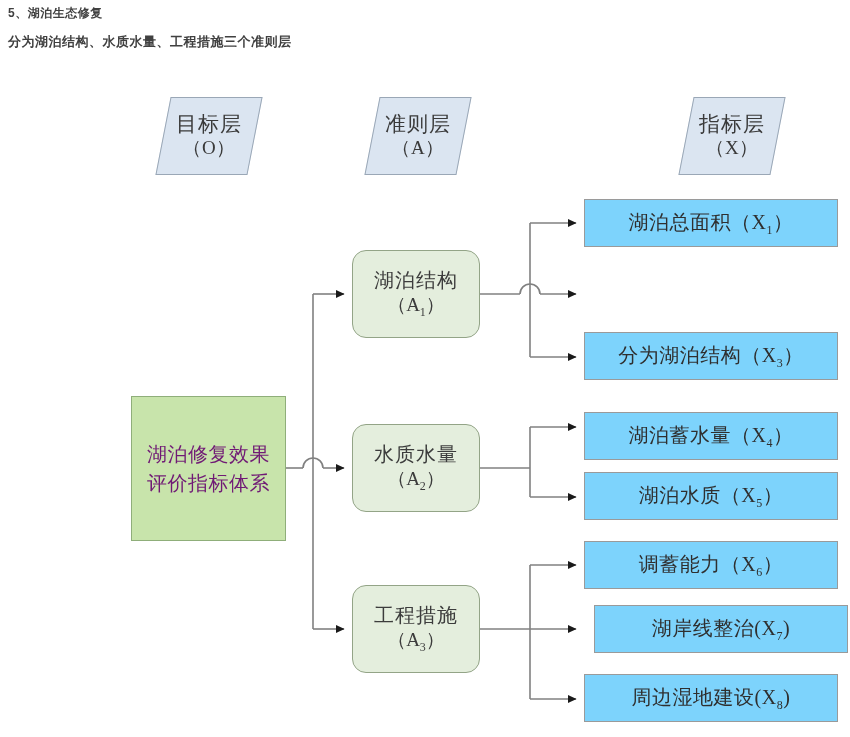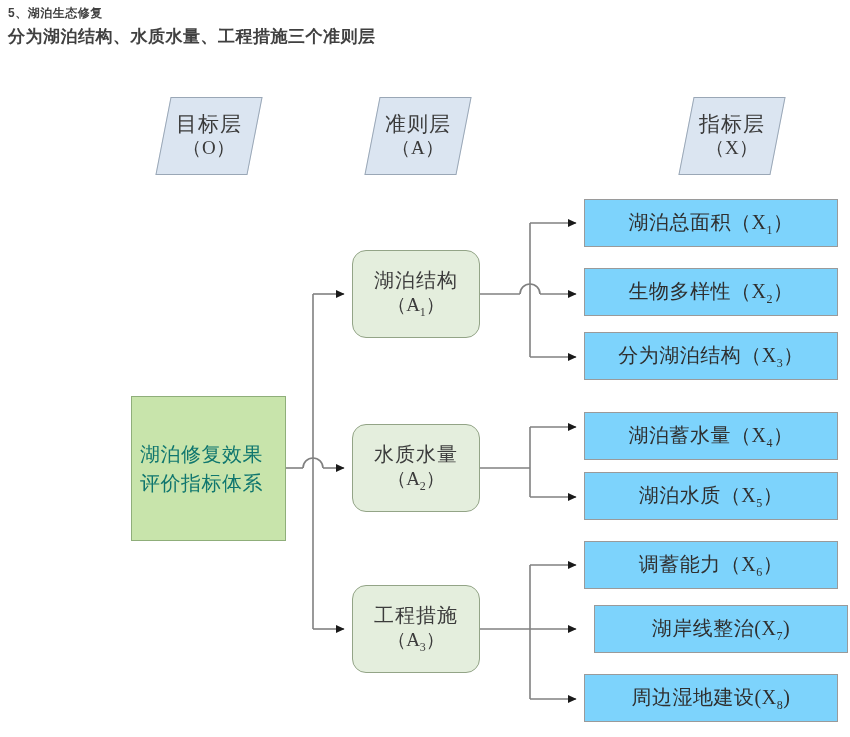--- a/index.html
+++ b/index.html
@@ -16,21 +16,21 @@
   .heading{
     position:absolute;
     left:8px;
     font-weight:bold;
     color:#404040;
     letter-spacing:.5px;
     white-space:nowrap;
     font-family:"Liberation Sans","DejaVu Sans",sans-serif;
   }
   #heading-line-1{top:5px;font-size:12px;}
-  #heading-line-2{top:25px;font-size:17px;}
+  #heading-line-2{top:33px;font-size:13px;}
 
   
   #connectors{position:absolute;left:0;top:0;width:850px;height:737px;pointer-events:none;}
 
   
   .layer-tag{
     position:absolute;
     background:#dbe5f1;
     border:1px solid #9aa7b6;
     transform:skewX(-11deg);
@@ -57,21 +57,22 @@
     position:absolute;
     left:131px;top:396px;width:155px;height:145px;
     background:#c8e4ab;
     border:1px solid #8fae7a;
     box-sizing:border-box;
     display:flex;align-items:center;justify-content:center;
   }
   #goal-node .node-text{
     font-family:"Liberation Serif","DejaVu Serif",serif;
     font-size:20px;line-height:1.45;
-    color:#0f766e;
+    color:#701a75;
+    text-align:center;
     letter-spacing:.5px;
     padding:0 8px;
   }
 
   
   .criterion-node{
     position:absolute;
     width:128px;height:88px;
     background:#e4eedd;
     border:1px solid #93a487;
@@ -200,23 +201,20 @@
   </div>
 
   <div class="criterion-node" id="criterion-node-a3">
     <span class="c-main">工程措施</span>
     <span class="c-sub"><span>（A</span><sub>3</sub><span>）</span></span>
   </div>
 
   <div class="indicator-node" id="indicator-node-x1">
     <span class="i-text"><span>湖泊总面积（X</span><sub>1</sub><span>）</span></span>
   </div>
-  <div class="indicator-node" id="indicator-node-x2">
-    <span class="i-text"><span>生物多样性（X</span><sub>2</sub><span>）</span></span>
-  </div>
   <div class="indicator-node" id="indicator-node-x3">
     <span class="i-text"><span>分为湖泊结构（X</span><sub>3</sub><span>）</span></span>
   </div>
   <div class="indicator-node" id="indicator-node-x4">
     <span class="i-text"><span>湖泊蓄水量（X</span><sub>4</sub><span>）</span></span>
   </div>
   <div class="indicator-node" id="indicator-node-x5">
     <span class="i-text"><span>湖泊水质（X</span><sub>5</sub><span>）</span></span>
   </div>
   <div class="indicator-node" id="indicator-node-x6">

